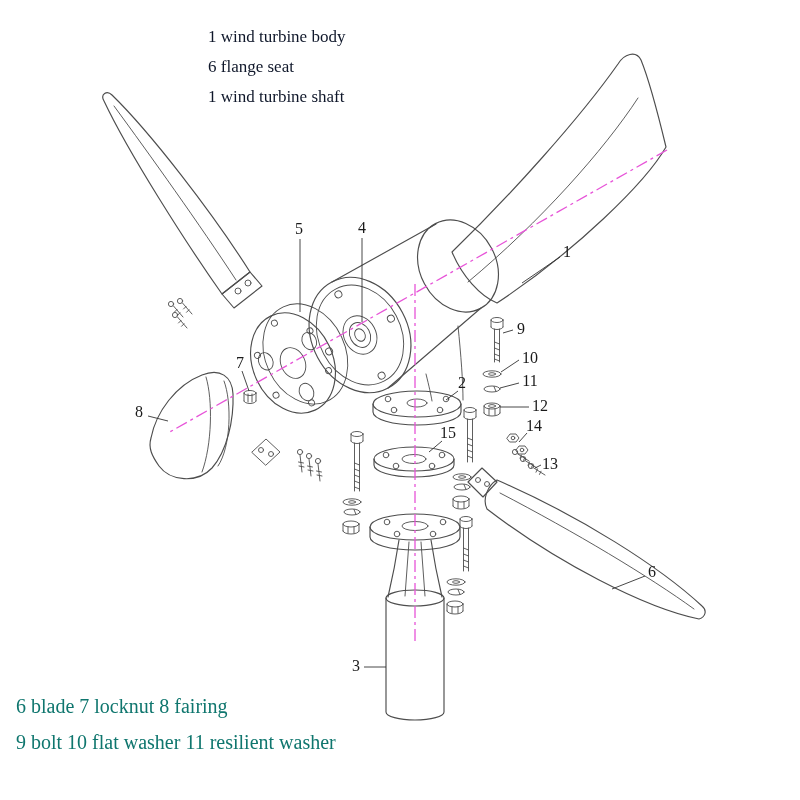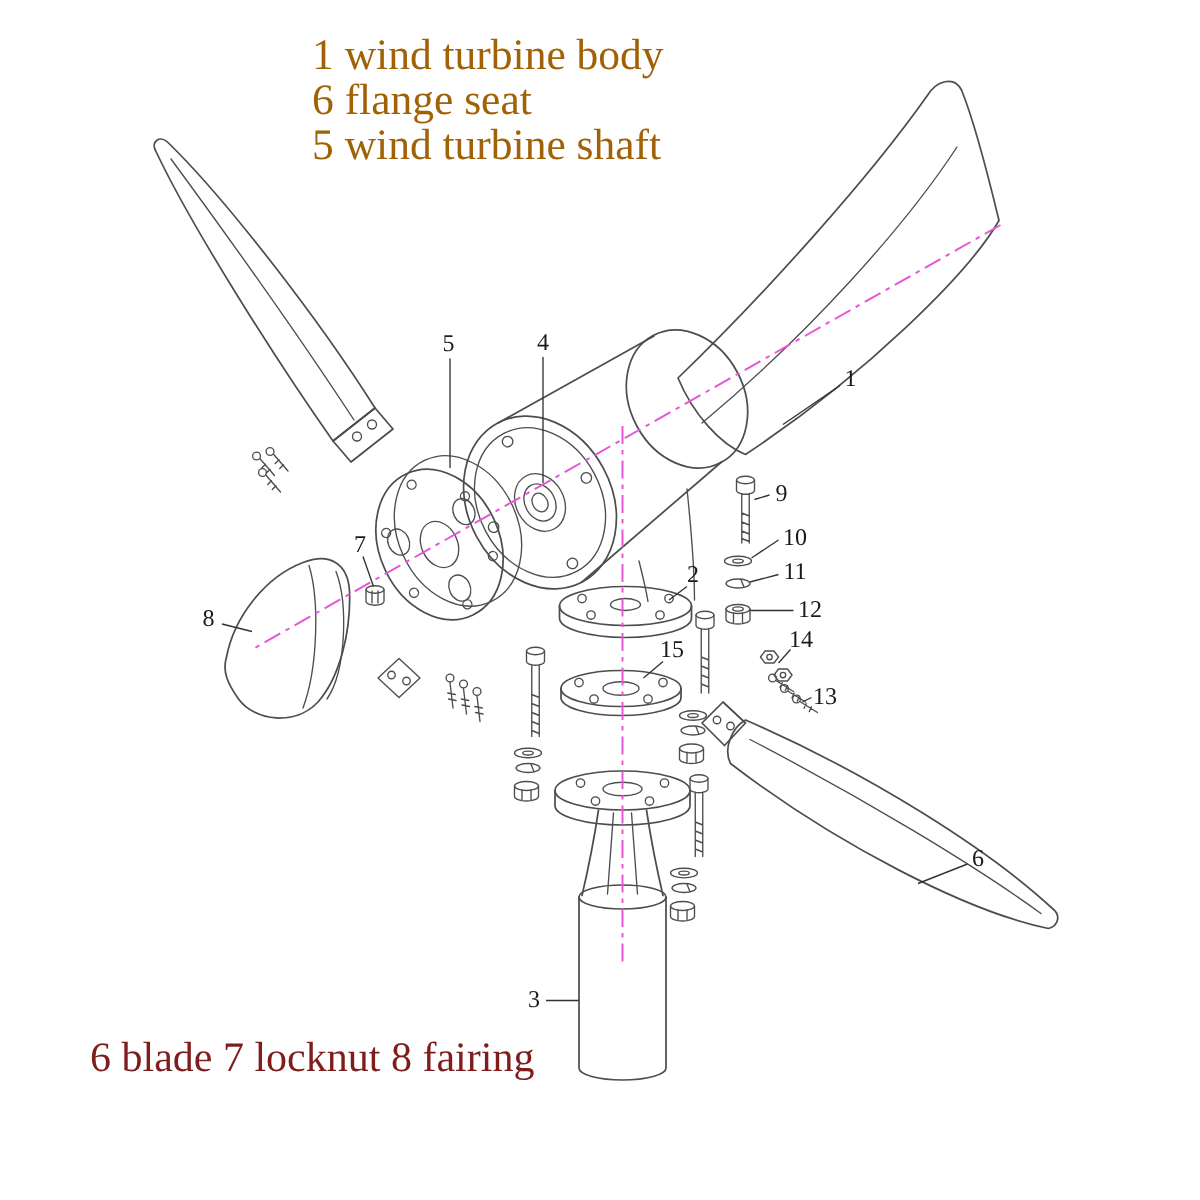--- a/index.html
+++ b/index.html
@@ -5,28 +5,27 @@
   html,body{margin:0;padding:0;}
   .stage{
     position:relative;
     width:800px;height:800px;
     background:#ffffff;
     font-family:"Liberation Serif", serif;
     overflow:hidden;
   }
   .legend-top{
     position:absolute;left:208px;top:22px;
-    color:#a16207;font-size:29px;line-height:30px;
+    color:#0f172a;font-size:17px;line-height:30px;
     white-space:nowrap;
   }
   .legend-bottom{
     position:absolute;left:16px;top:688px;
-    color:#7f1d1d;font-size:28px;line-height:36px;
+    color:#0f766e;font-size:20px;line-height:36px;
     white-space:nowrap;
-    margin-left:44px;
   }
   svg.diagram{position:absolute;left:0;top:0;}
   .part{stroke:#4d4d4d;fill:none;stroke-width:1.15;stroke-linecap:round;stroke-linejoin:round;}
   .thin{stroke-width:0.9;}
   .leader{stroke:#333333;stroke-width:0.9;fill:none;}
   .center{stroke:#e754d8;stroke-width:1.3;fill:none;stroke-dasharray:12 4 3 4;}
   .co{font-family:"Liberation Serif", serif;font-size:16px;fill:#1a1a1a;}
 </style>
 </head>
 <body>
@@ -256,20 +255,21 @@
       <text class="co" x="540" y="411" text-anchor="middle">12</text>
       <text class="co" x="550" y="469" text-anchor="middle">13</text>
       <text class="co" x="534" y="431" text-anchor="middle">14</text>
       <text class="co" x="448" y="438" text-anchor="middle">15</text>
     </g>
   </svg>
 
   <div class="legend-top">
     <div>1 wind turbine body</div>
     <div>6 flange seat</div>
-    <div>5 wind turbine shaft</div>
+    <div>1 wind turbine shaft</div>
   </div>
 
   <div class="legend-bottom">
     <div>6 blade 7 locknut 8 fairing</div>
+    <div>9 bolt 10 flat washer 11 resilient washer</div>
   </div>
 
 </div>
 
 </body></html>

